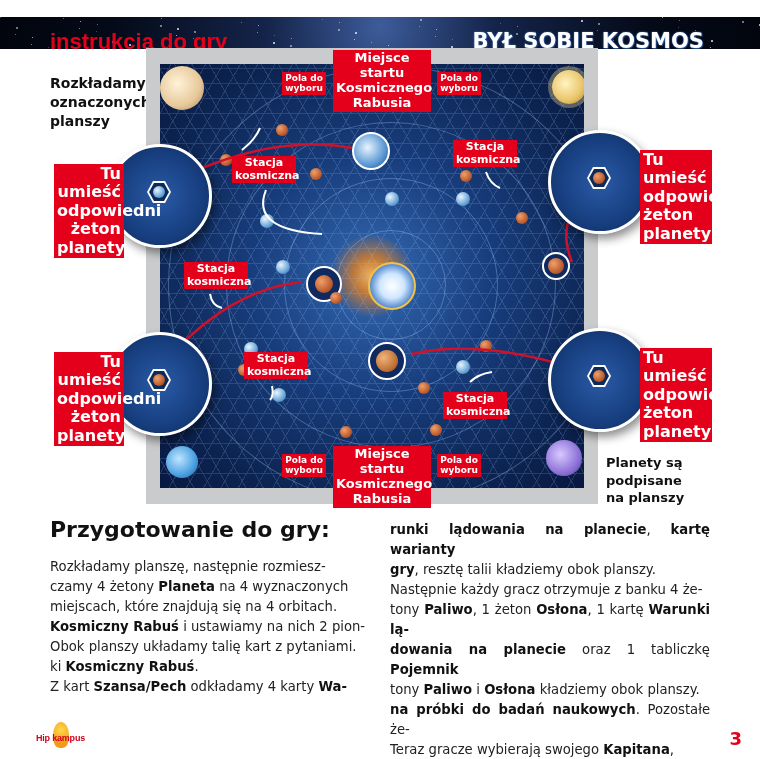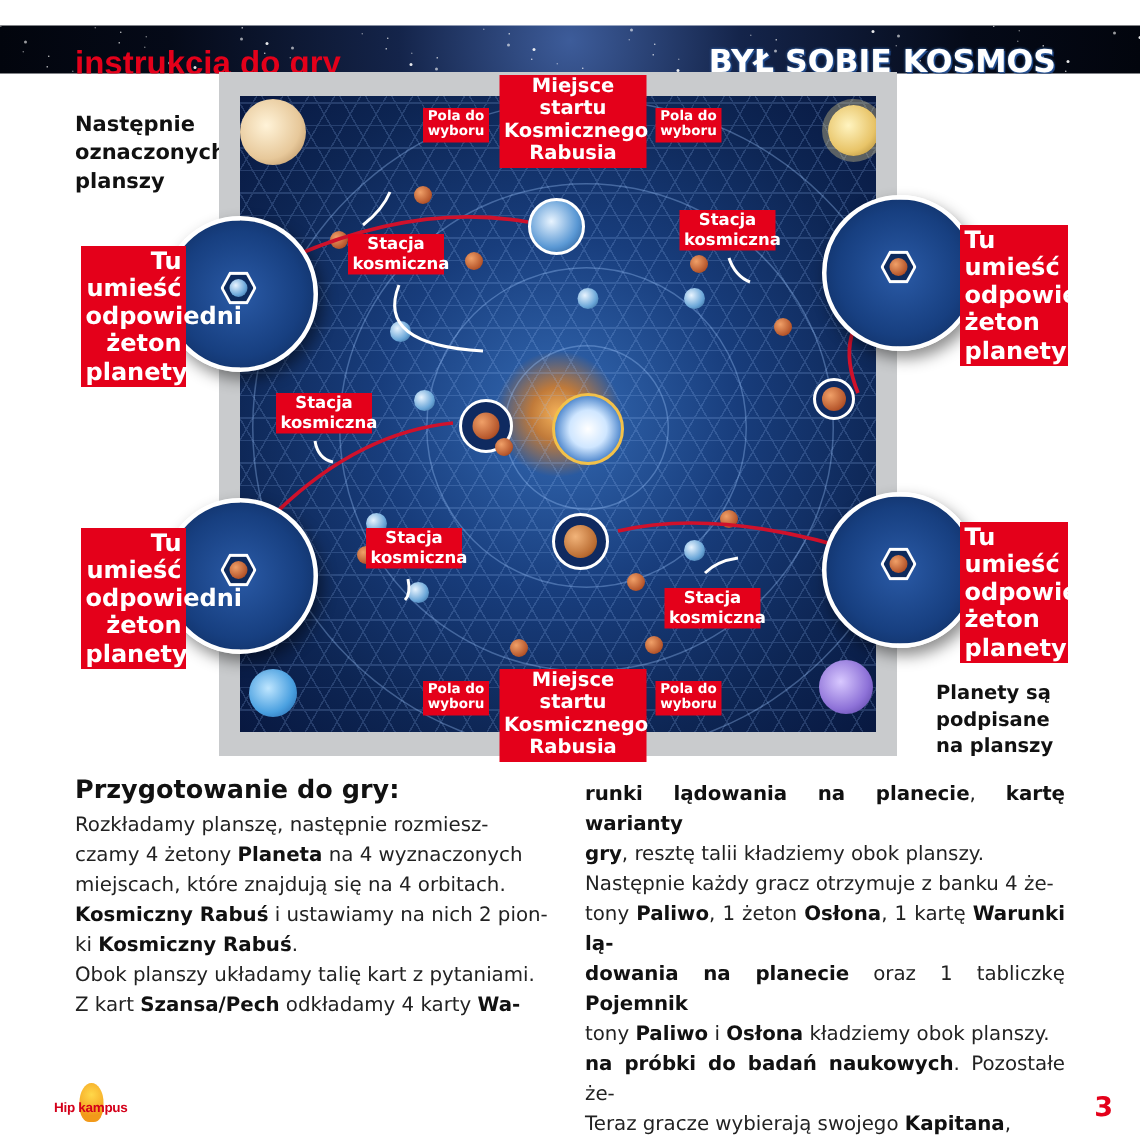--- a/index.html
+++ b/index.html
@@ -45,25 +45,25 @@
   .zoom-circle .hex i { position:absolute; left:2px; top:2px; right:2px; bottom:2px;
     clip-path: polygon(25% 0,75% 0,100% 50%,75% 100%,25% 100%,0 50%); background:#0d2a5c; }
   .zoom-circle .tok { position:absolute; left:42px; top:39px; width:12px; height:12px; border-radius:50%;
     background: radial-gradient(circle at 35% 35%, #f0a068, #b4542a 70%, #5a2410); }
   .zoom-circle .tok.earth { background: radial-gradient(circle at 35% 35%, #e8f4ff, #6aa6d8 60%, #2a5a8a); }
 
   .side-heading { position:absolute; font-family:"DejaVu Sans", sans-serif; font-weight:bold;
     font-size:14px; color:#111; line-height:1.35; }
 
   .section-title { position:absolute; left:50px; top:517px; font-family:"DejaVu Sans", sans-serif;
-    font-weight:bold; font-size:17px; color:#111; }
+    font-weight:bold; font-size:22px; color:#111; }
   .col { position:absolute; font-family:"DejaVu Sans", sans-serif; font-size:13.2px; line-height:20px; color:#222; }
   .col p { margin:0; text-align:justify; text-align-last:left; }
   .col b { font-weight:bold; color:#111; }
-  .col-left { left:50px; top:541px; width:328px; }
+  .col-left { left:50px; top:557px; width:328px; }
   .col-right { left:390px; top:520px; width:320px; }
 
   .logo { position:absolute; left:36px; top:722px; width:72px; height:32px; }
   .logo-text { position:absolute; left:0; top:11px; font-family:"Liberation Sans", sans-serif; font-weight:bold;
     font-size:9px; color:#d4001a; letter-spacing:-0.2px; }
   .logo-seahorse { position:absolute; left:17px; top:0; width:16px; height:26px; border-radius:50% 50% 40% 40%;
     background: radial-gradient(circle at 50% 30%, #ffd84a, #f29a1a 70%); }
   .page-num { position:absolute; right:18px; top:728px; font-family:"DejaVu Sans", sans-serif;
     font-weight:bold; font-size:18px; color:#e4001a; }
   .arrow-svg { position:absolute; left:0; top:0; width:760px; height:759px; pointer-events:none; }
@@ -162,25 +162,25 @@
       <div class="star" style="height: 2px; width: 2px; left: 742px; top: 4px; opacity: 0.6;"></div>
       <div class="star" style="height: 0.8px; width: 0.8px; left: 79px; top: 11px; opacity: 0.7;"></div>
       <div class="star" style="height: 1.4px; width: 1.4px; left: 176px; top: 18px; opacity: 0.8;"></div>
       <div class="star" style="height: 2px; width: 2px; left: 273px; top: 25px; opacity: 0.9;"></div>
     </div>
   <div class="banner-title-left">instrukcja do gry</div>
   <div class="banner-title-right">BYŁ SOBIE KOSMOS</div>
 </div>
 
 <div class="side-heading" style="left:50px; top:74px;">
-  <div>Następnie</div>
+  <div>Rozkładamy</div>
   <div>oznaczonych</div>
   <div>planszy</div>
 </div>
-<div class="side-heading" style="left:624px; top:454px; font-size:13px;">
+<div class="side-heading" style="left:606px; top:454px; font-size:13px;">
   <div>Planety są</div>
   <div>podpisane</div>
   <div>na planszy</div>
 </div>
 
 <div class="board">
   <div class="board-inner">
     <div class="hexgrid"></div>
     <div class="orbit" style="left:176px; top:166px; width:108px; height:108px;"></div>
     <div class="orbit" style="left:124px; top:114px; width:212px; height:212px;"></div>
@@ -337,22 +337,22 @@
     <span class="line">żeton</span>
     <span class="line">planety</span>
   </div>
 
 <div class="section-title">Przygotowanie do gry:</div>
 <div class="col col-left">
     <p>Rozkładamy planszę, następnie rozmiesz-</p>
     <p>czamy 4 żetony <b>Planeta</b> na 4 wyznaczonych</p>
     <p>miejscach, które znajdują się na 4 orbitach.</p>
     <p><b>Kosmiczny Rabuś</b> i ustawiamy na nich 2 pion-</p>
+    <p>Obok planszy układamy talię kart z pytaniami.</p>
     <p>ki <b>Kosmiczny Rabuś</b>.</p>
-    <p>Obok planszy układamy talię kart z pytaniami.</p>
     <p>Z kart <b>Szansa/Pech</b> odkładamy 4 karty <b>Wa-</b></p>
   </div>
 <div class="col col-right">
     <p><b>runki lądowania na planecie</b>, <b>kartę warianty</b></p>
     <p><b>gry</b>, resztę talii kładziemy obok planszy.</p>
     <p>Następnie każdy gracz otrzymuje z banku 4 że-</p>
     <p>tony <b>Paliwo</b>, 1 żeton <b>Osłona</b>, 1 kartę <b>Warunki lą-</b></p>
     <p><b>dowania na planecie</b> oraz 1 tabliczkę <b>Pojemnik</b></p>
     <p>tony <b>Paliwo</b> i <b>Osłona</b> kładziemy obok planszy.</p>
     <p><b>na próbki do badań naukowych</b>. Pozostałe że-</p>

